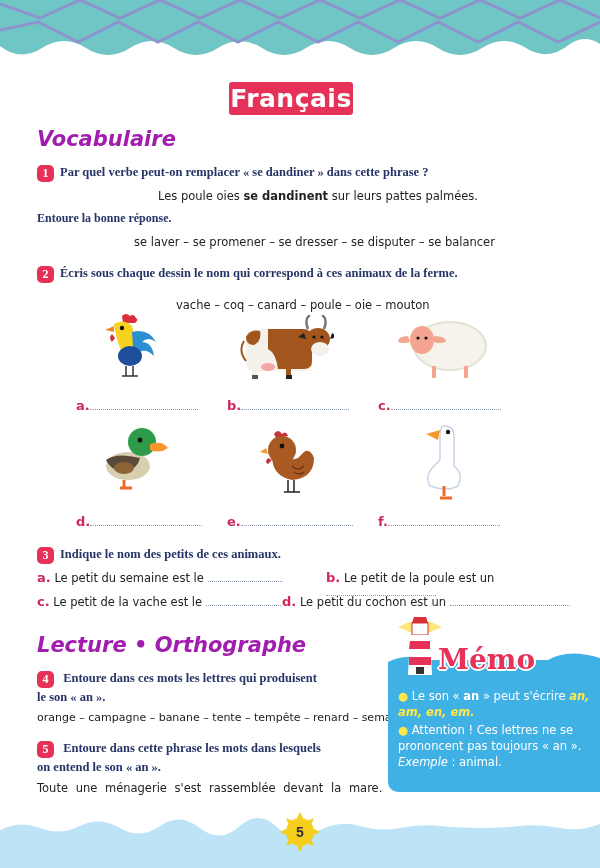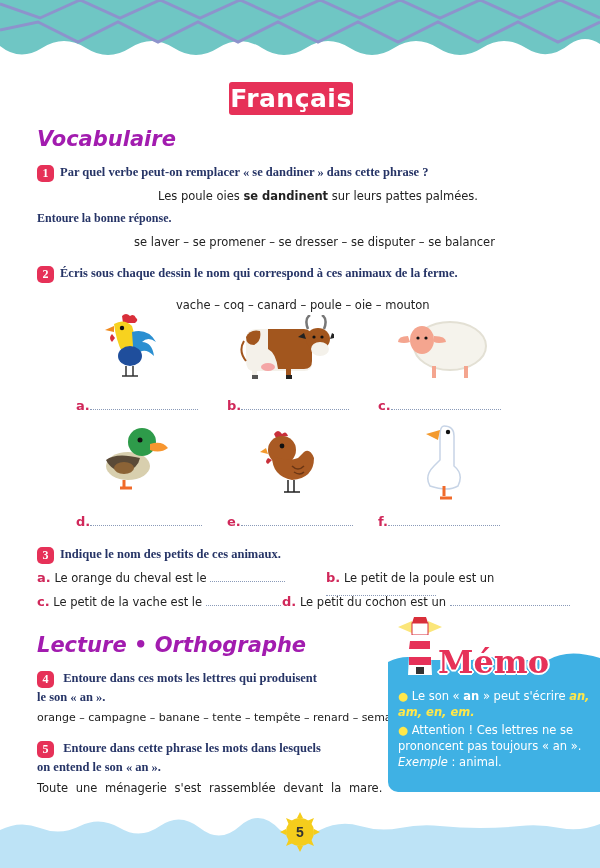--- a/index.html
+++ b/index.html
@@ -9,21 +9,21 @@
   .title-pill{position:absolute;left:229px;top:82px;width:124px;height:33px;background:#e63158;border-radius:3px;color:#fff;font-size:25px;font-weight:bold;text-align:center;line-height:34px;font-family:"DejaVu Sans",sans-serif;letter-spacing:0.5px;}
   .section-title{position:absolute;color:#a21caf;font-weight:bold;font-size:21px;font-family:"DejaVu Sans",sans-serif;font-style:italic;}
   .q{position:absolute;color:#263466;font-weight:bold;font-size:12.5px;font-family:Liberation Serif, serif;line-height:18px;}
   .num{display:inline-block;width:17px;height:17px;background:#e63158;color:#fff;border-radius:5px;text-align:center;line-height:17px;font-size:12px;font-weight:bold;margin-right:6px;vertical-align:-1px;}
   .txt{position:absolute;font-size:11.5px;color:#222;font-family:"DejaVu Sans",sans-serif;}
   .ans{position:absolute;font-size:12px;color:#222;font-family:"DejaVu Sans",sans-serif;}
   .ans .lbl{color:#d0285a;font-weight:bold;font-size:13px;}
   .dots{display:inline-block;border-bottom:1px dotted #8a9ab8;vertical-align:baseline;height:10px;}
   .animal{position:absolute;}
   .memo{position:absolute;left:388px;top:660px;width:212px;height:132px;background:#3fb1e4;border-radius:10px 0 0 10px;}
-  .memo-title{position:absolute;left:438px;top:643px;font-size:32px;font-weight:bold;color:#e63158;font-family:"DejaVu Serif",serif;-webkit-text-stroke:0px;text-shadow:2px 0 #fff,-2px 0 #fff,0 2px #fff,0 -2px #fff,1px 1px #fff,-1px -1px #fff,1px -1px #fff,-1px 1px #fff;}
+  .memo-title{position:absolute;left:438px;top:643px;font-size:28px;font-weight:bold;color:#e63158;font-family:"DejaVu Serif",serif;-webkit-text-stroke:0px;text-shadow:2px 0 #fff,-2px 0 #fff,0 2px #fff,0 -2px #fff,1px 1px #fff,-1px -1px #fff,1px -1px #fff,-1px 1px #fff;}
   .memo-text{position:absolute;left:398px;width:195px;font-size:11.5px;color:#fff;font-family:"DejaVu Sans",sans-serif;line-height:16px;}
   .yel{color:#ffe84a;font-style:italic;font-weight:bold;margin-top:8px;}
   .bullet{color:#ffe84a;}
   .page-num{position:absolute;left:286px;top:818px;width:28px;height:28px;border-radius:50%;background:#f5cd1c;color:#333;font-weight:bold;text-align:center;line-height:28px;font-size:14px;}
 </style>
 </head>
 <body>
 
 <svg class="top-band" viewBox="0 0 600 70" preserveAspectRatio="none">
   <path d="M0,0 H600 V44 Q585,34 570,44 Q548,62 526,48 Q504,34 482,48 Q460,62 438,48 Q416,34 394,48 Q372,62 350,48 Q328,34 306,48 Q284,62 262,48 Q240,34 218,48 Q196,62 174,48 Q152,34 130,48 Q108,62 86,48 Q64,34 42,48 Q20,62 0,46 Z" fill="#6fc6c4"></path>
@@ -116,21 +116,21 @@
   <path d="M22,64 v10 M18,76 h12" stroke="#f06a2a" stroke-width="3"></path>
 </svg>
 
 <div class="ans" style="left:76px;top:514px;"><span class="lbl">d.</span><span class="dots" style="width:112px;"></span></div>
 <div class="ans" style="left:227px;top:514px;"><span class="lbl">e.</span><span class="dots" style="width:112px;"></span></div>
 <div class="ans" style="left:378px;top:514px;"><span class="lbl">f.</span><span class="dots" style="width:112px;"></span></div>
 
 <div class="q" style="left:37px;top:545px;">
   <span class="num">3</span><span>Indique le nom des petits de ces animaux.</span>
 </div>
-<div class="ans" style="left:37px;top:570px;font-size:11.5px;"><span class="lbl">a.</span> <span>Le orange du cheval est le</span> <span class="dots" style="width:75px;"></span></div>
+<div class="ans" style="left:37px;top:570px;font-size:11.5px;"><span class="lbl">a.</span> <span>Le petit du semaine est le</span> <span class="dots" style="width:75px;"></span></div>
 <div class="ans" style="left:282px;top:570px;font-size:11.5px;margin-left:44px;"><span class="lbl">b.</span> <span>Le petit de la poule est un</span> <span class="dots" style="width:110px;"></span></div>
 <div class="ans" style="left:37px;top:594px;font-size:11.5px;"><span class="lbl">c.</span> <span>Le petit de la vache est le</span> <span class="dots" style="width:75px;"></span></div>
 <div class="ans" style="left:282px;top:594px;font-size:11.5px;"><span class="lbl">d.</span> <span>Le petit du cochon est un</span> <span class="dots" style="width:120px;"></span></div>
 
 <div class="section-title" style="left:37px;top:633px;">Lecture • Orthographe</div>
 
 <div class="q" style="left:37px;top:669px;">
   <span class="num">4</span> <span>Entoure dans ces mots les lettres qui produisent</span><br><span>le son « an ».</span>
 </div>
 <div class="txt" style="left:37px;top:711px;font-size:11px;">orange – campagne – banane – tente – tempête – renard – semaine</div>

